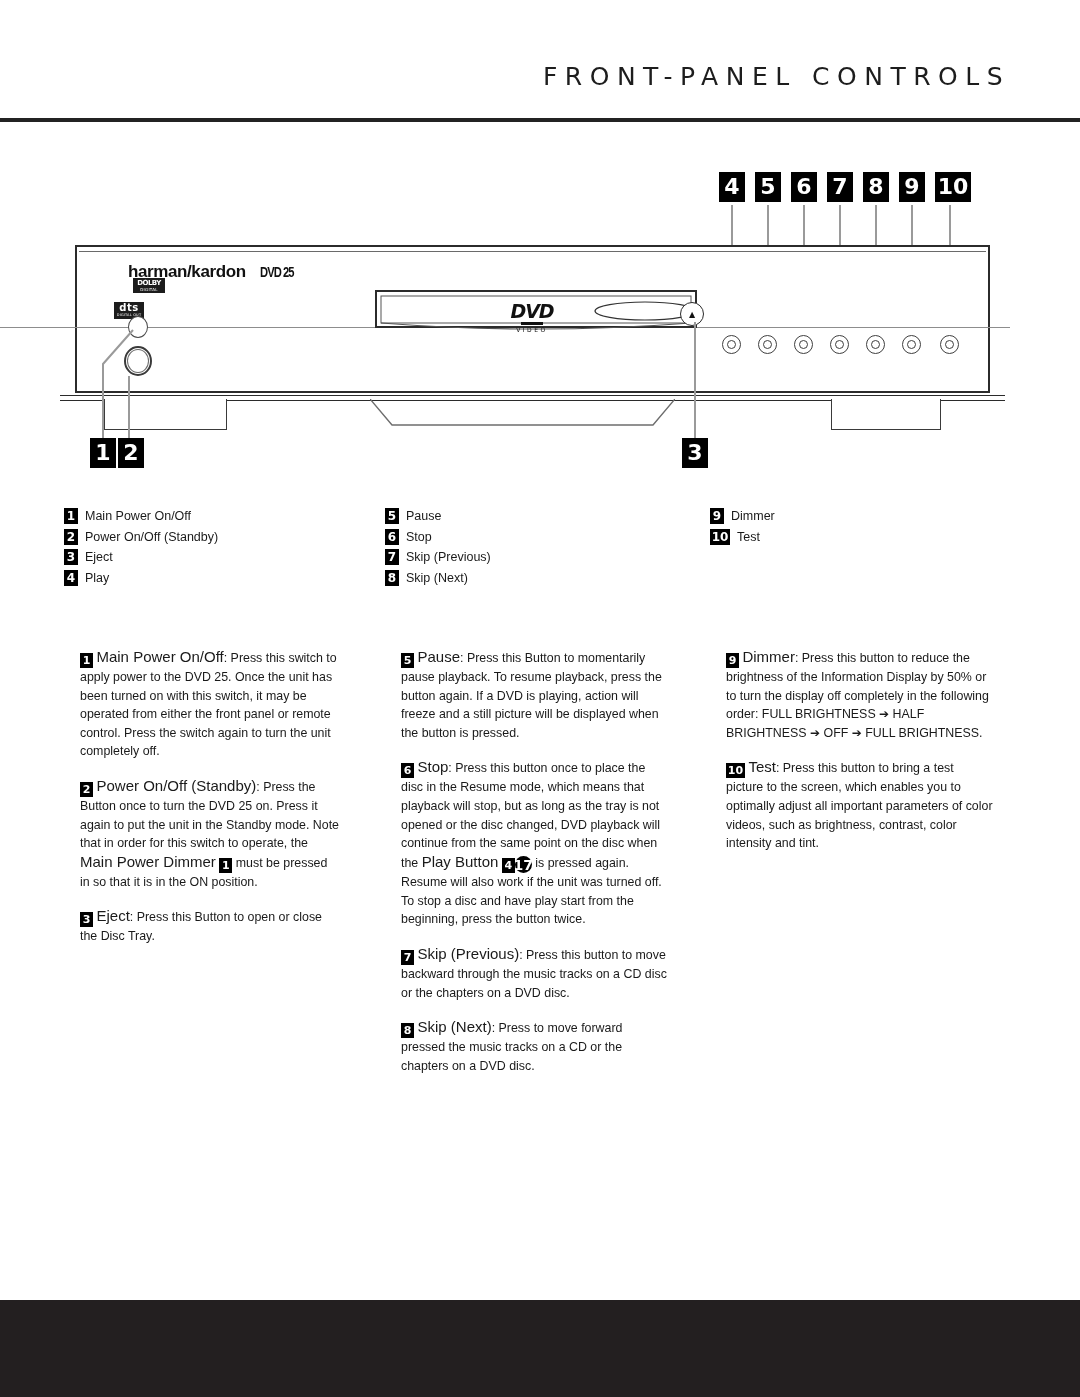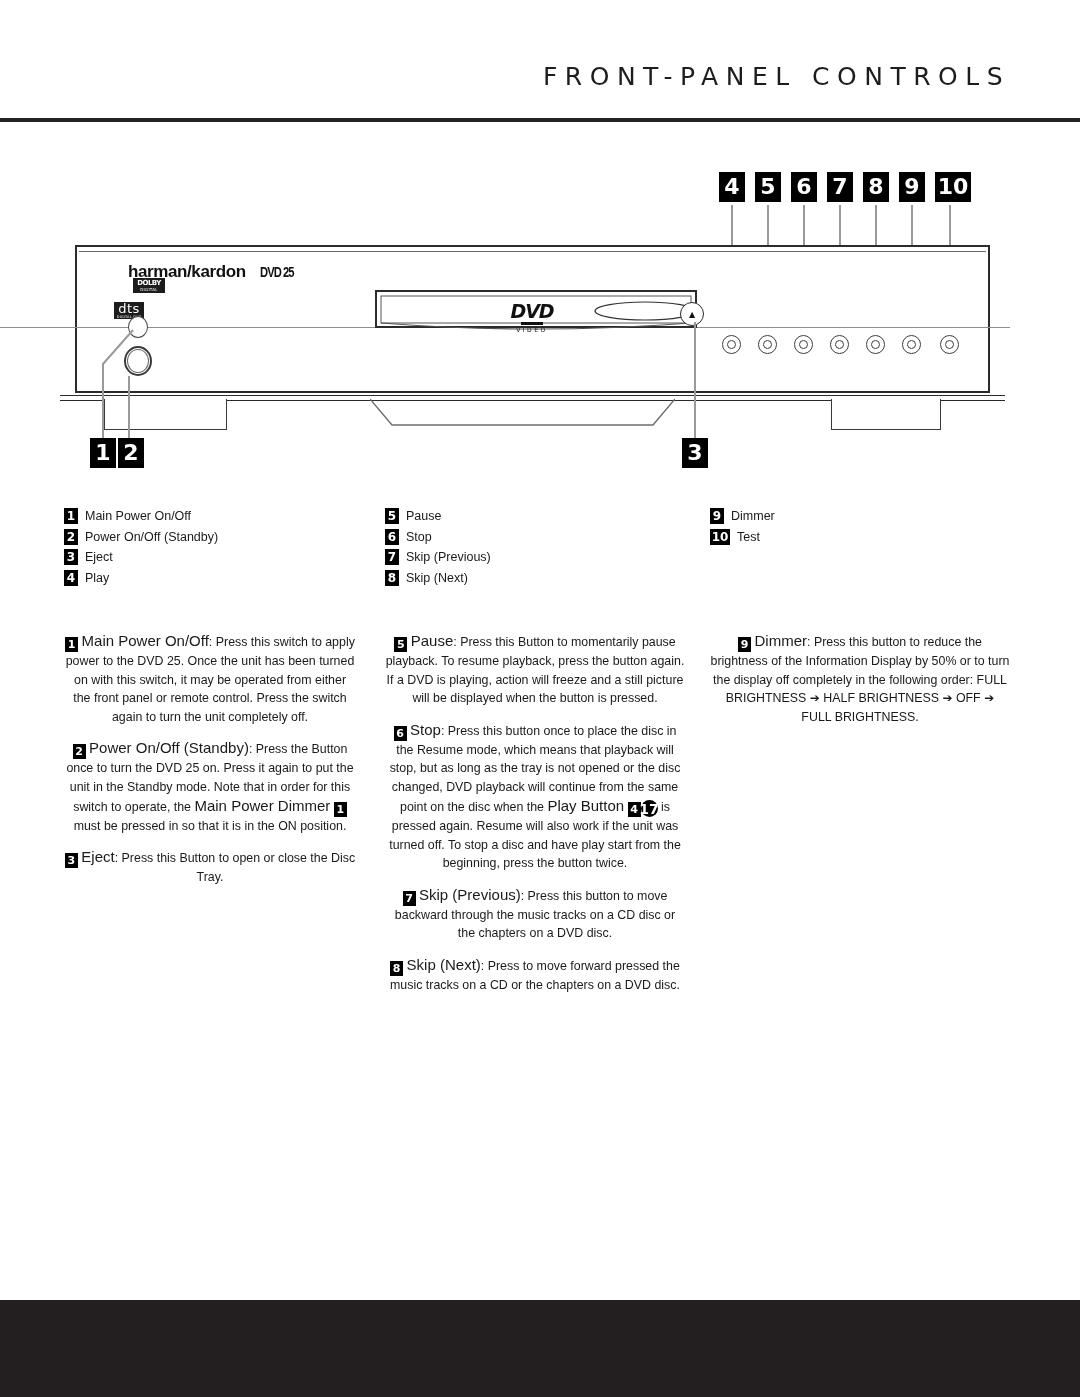--- a/index.html
+++ b/index.html
@@ -71,21 +71,21 @@
   }
   .logo-badge{
     position:absolute;background:#1c1c1c;color:#fff;
     display:flex;flex-direction:column;align-items:center;justify-content:center;
     font-family:"DejaVu Sans",sans-serif;line-height:1;
   }
   #logo-dolby{left:114px;top:128px;width:32px;height:15px;margin-left:19px;}
   #logo-dolby .t{font-size:7px;font-weight:bold;letter-spacing:-0.5px;}
   #logo-dolby .b{font-size:4px;letter-spacing:0.3px;margin-top:1px;}
   #logo-dts{left:114px;top:152px;width:30px;height:17px;}
-  #logo-dts .t{font-size:13px;font-weight:normal;letter-spacing:0.5px;}
+  #logo-dts .t{font-size:10px;font-weight:bold;letter-spacing:0.5px;}
   #logo-dts .b{font-size:3.5px;letter-spacing:0.2px;margin-top:1px;}
 
   
   #btn-main-power{
     position:absolute;left:128px;top:166px;width:20px;height:22px;
     border:1px solid #4a4a4a;border-radius:50%;background:#fff;box-sizing:border-box;
   }
   #btn-standby{
     position:absolute;left:124px;top:196px;width:28px;height:30px;
     border:2px solid #3a3a3a;border-radius:50%;background:#fff;box-sizing:border-box;
@@ -134,21 +134,21 @@
   .badge.sq{width:14px;height:16px;font-size:12px;}
   .badge.sq2{width:20px;height:16px;font-size:12px;}
   .legend-label{
     margin-left:7px;font-size:12.5px;color:#1a1a1a;white-space:nowrap;line-height:16px;
   }
 
   
   #body-cols{position:absolute;left:0;top:632px;width:1080px;}
   .bodycol{position:absolute;top:0;font-size:12.4px;line-height:18.6px;color:#1a1a1a;}
   .para{margin-bottom:13px;}
-  .para p{margin:0;text-align:center;}
+  .para p{margin:16px;}
   .term{font-size:15px;}
   .ibadge{
     display:inline-flex;align-items:center;justify-content:center;
     background:#000;color:#fff;font-family:"DejaVu Sans",sans-serif;font-weight:bold;
     line-height:1;vertical-align:-2px;
   }
   .ibadge.sq{width:13px;height:15px;font-size:11px;}
   .ibadge.sq2{width:19px;height:15px;font-size:11px;}
   .ibadge.rd{width:17px;height:17px;border-radius:50%;font-size:14px;vertical-align:-3px;}
   .arrow{font-family:"DejaVu Sans",sans-serif;font-size:12px;}
@@ -332,18 +332,22 @@
       <p><span class="ibadge sq">8</span>
       <span class="term">Skip (Next)</span><span>: Press to move forward pressed the music tracks on a CD or the chapters on a DVD disc.</span></p>
     </div>
   </div>
 
   <div class="bodycol" style="left:710px;width:300px;">
     <div class="para">
       <p><span class="ibadge sq">9</span>
       <span class="term">Dimmer</span><span>: Press this button to reduce the brightness of the Information Display by 50% or to turn the display off completely in the following order: FULL BRIGHTNESS </span><span class="arrow">➔</span><span> HALF BRIGHTNESS </span><span class="arrow">➔</span><span> OFF </span><span class="arrow">➔</span><span> FULL BRIGHTNESS.</span></p>
     </div>
+    <div class="para">
+      <p><span class="ibadge sq2">10</span>
+      <span class="term">Test</span><span>: Press this button to bring a test picture to the screen, which enables you to optimally adjust all important parameters of color videos, such as brightness, contrast, color intensity and tint.</span></p>
+    </div>
   </div>
 </div>
 
 <div id="footer">
   
 </div>
 
 </body></html>

